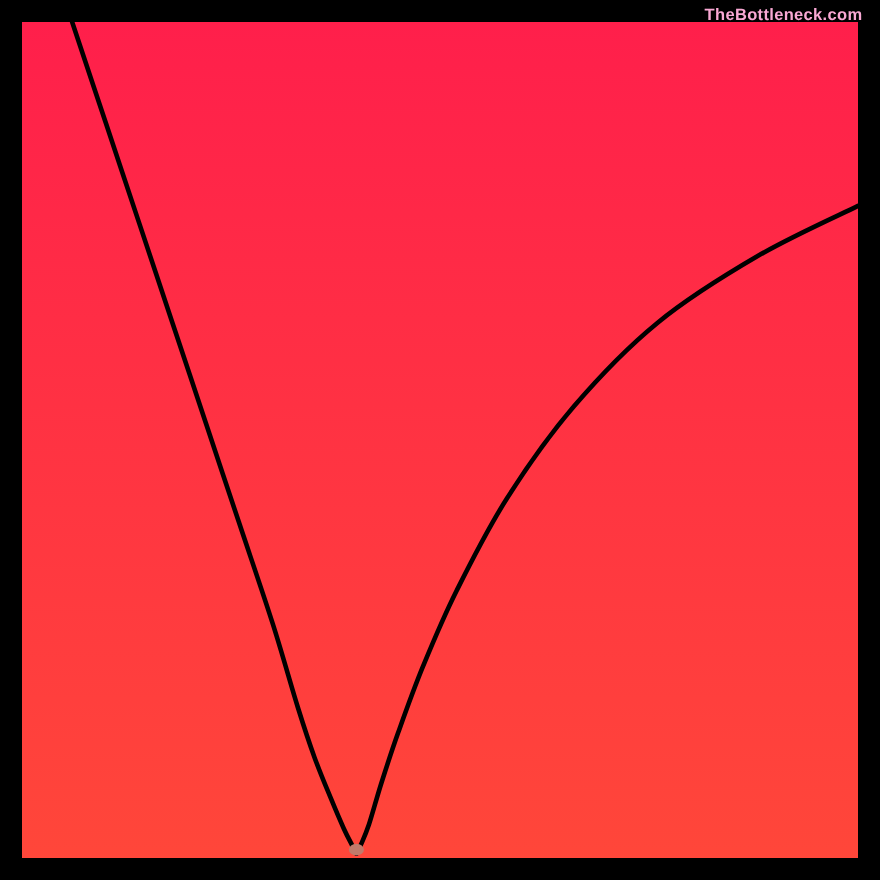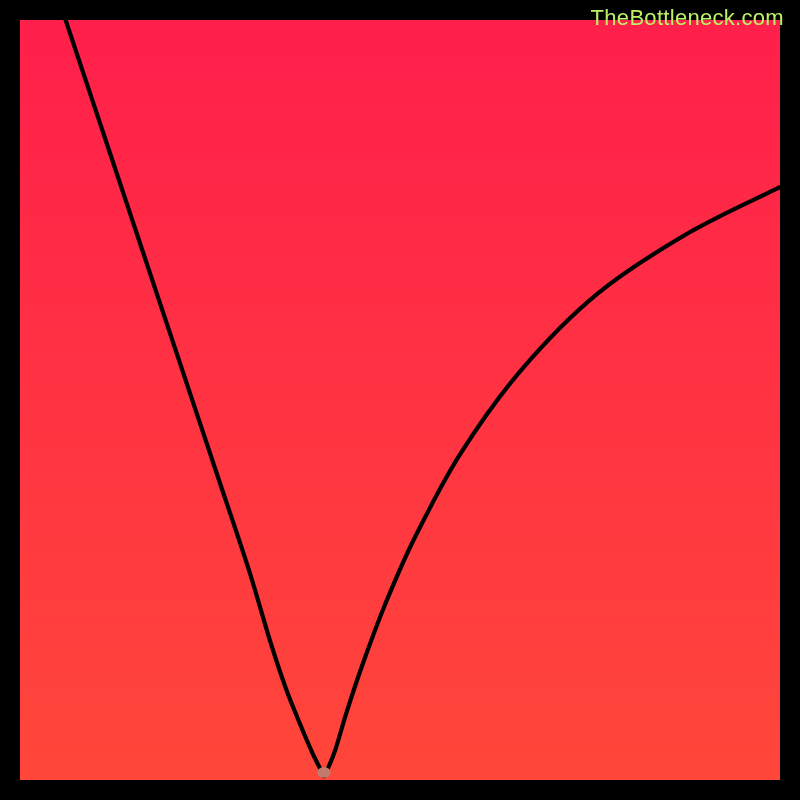--- a/index.html
+++ b/index.html
@@ -13,23 +13,23 @@
   }
   .container {
     position: relative;
     width: 800px;
     height: 800px;
   }
   .watermark {
     position: absolute;
     top: 5px;
     right: 16px;
-    color: #bef264;
-    font-size: 22px;
-    font-weight: 400;
+    color: #f9a8d4;
+    font-size: 15px;
+    font-weight: 700;
     letter-spacing: 0.3px;
     z-index: 3;
   }
   .plot {
     position: absolute;
     left: 20px;
     top: 20px;
     width: 760px;
     height: 760px;
     z-index: 1;

